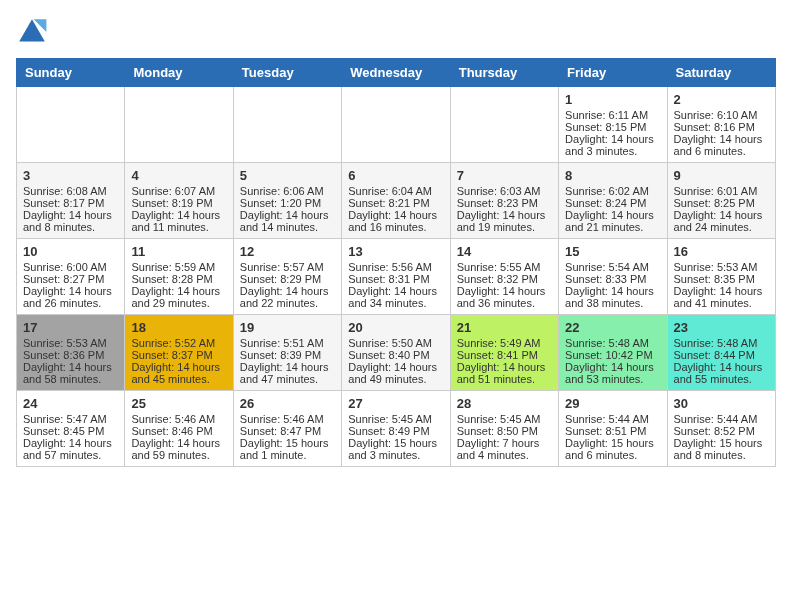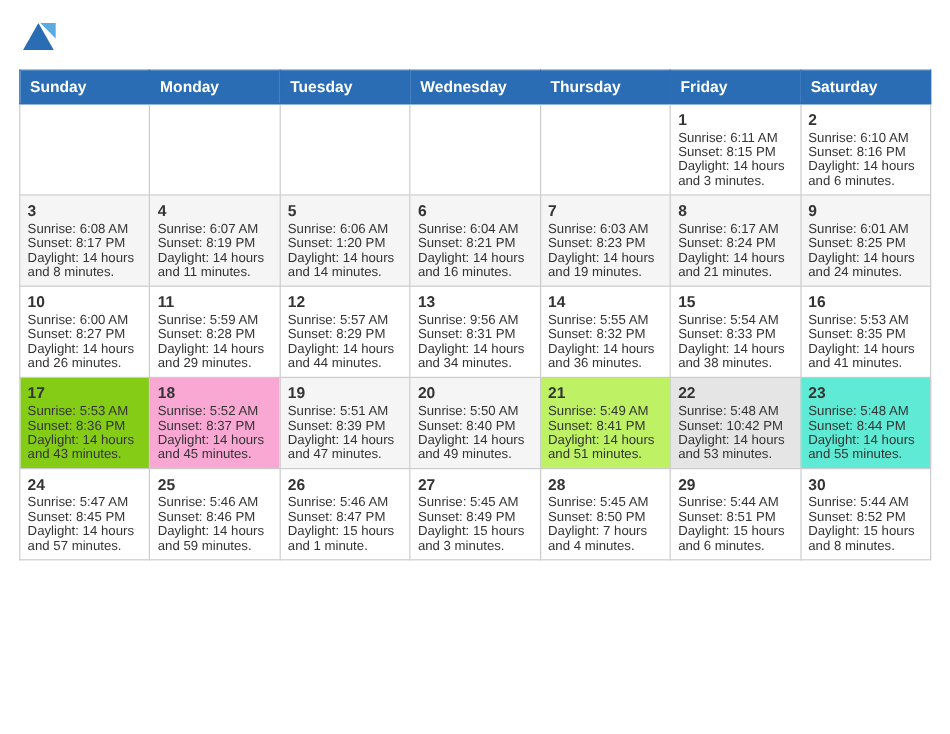--- a/index.html
+++ b/index.html
@@ -159,21 +159,21 @@
           <div>Daylight: 14 hours and 16 minutes.</div>
         </td>
         <td style="background: rgb(245, 245, 245);">
           <span class="day-number">7</span>
           <div>Sunrise: 6:03 AM</div>
           <div>Sunset: 8:23 PM</div>
           <div>Daylight: 14 hours and 19 minutes.</div>
         </td>
         <td style="background: rgb(245, 245, 245);">
           <span class="day-number">8</span>
-          <div>Sunrise: 6:17 AM</div>
+          <div>Sunrise: 6:02 AM</div>
           <div>Sunset: 8:24 PM</div>
           <div>Daylight: 14 hours and 21 minutes.</div>
         </td>
         <td style="background: rgb(245, 245, 245);">
           <span class="day-number">9</span>
           <div>Sunrise: 6:01 AM</div>
           <div>Sunset: 8:25 PM</div>
           <div>Daylight: 14 hours and 24 minutes.</div>
         </td>
       </tr>
@@ -187,25 +187,25 @@
         <td>
           <span class="day-number">11</span>
           <div>Sunrise: 5:59 AM</div>
           <div>Sunset: 8:28 PM</div>
           <div>Daylight: 14 hours and 29 minutes.</div>
         </td>
         <td>
           <span class="day-number">12</span>
           <div>Sunrise: 5:57 AM</div>
           <div>Sunset: 8:29 PM</div>
-          <div>Daylight: 14 hours and 44 minutes.</div>
+          <div>Daylight: 14 hours and 22 minutes.</div>
         </td>
         <td>
           <span class="day-number">13</span>
-          <div>Sunrise: 9:56 AM</div>
+          <div>Sunrise: 5:56 AM</div>
           <div>Sunset: 8:31 PM</div>
           <div>Daylight: 14 hours and 34 minutes.</div>
         </td>
         <td>
           <span class="day-number">14</span>
           <div>Sunrise: 5:55 AM</div>
           <div>Sunset: 8:32 PM</div>
           <div>Daylight: 14 hours and 36 minutes.</div>
         </td>
         <td>
@@ -215,27 +215,27 @@
           <div>Daylight: 14 hours and 38 minutes.</div>
         </td>
         <td>
           <span class="day-number">16</span>
           <div>Sunrise: 5:53 AM</div>
           <div>Sunset: 8:35 PM</div>
           <div>Daylight: 14 hours and 41 minutes.</div>
         </td>
       </tr>
       <tr>
-        <td style="background: #84cc16;">
+        <td style="background: #a3a3a3;">
           <span class="day-number">17</span>
           <div>Sunrise: 5:53 AM</div>
           <div>Sunset: 8:36 PM</div>
-          <div>Daylight: 14 hours and 43 minutes.</div>
-        </td>
-        <td style="background: #f9a8d4;">
+          <div>Daylight: 14 hours and 58 minutes.</div>
+        </td>
+        <td style="background: #eab308;">
           <span class="day-number">18</span>
           <div>Sunrise: 5:52 AM</div>
           <div>Sunset: 8:37 PM</div>
           <div>Daylight: 14 hours and 45 minutes.</div>
         </td>
         <td style="background: rgb(245, 245, 245); margin-left: 45px;">
           <span class="day-number">19</span>
           <div>Sunrise: 5:51 AM</div>
           <div>Sunset: 8:39 PM</div>
           <div>Daylight: 14 hours and 47 minutes.</div>
@@ -245,21 +245,21 @@
           <div>Sunrise: 5:50 AM</div>
           <div>Sunset: 8:40 PM</div>
           <div>Daylight: 14 hours and 49 minutes.</div>
         </td>
         <td style="background: #bef264;">
           <span class="day-number">21</span>
           <div>Sunrise: 5:49 AM</div>
           <div>Sunset: 8:41 PM</div>
           <div>Daylight: 14 hours and 51 minutes.</div>
         </td>
-        <td style="background: #e5e5e5;">
+        <td style="background: #86efac;">
           <span class="day-number">22</span>
           <div>Sunrise: 5:48 AM</div>
           <div>Sunset: 10:42 PM</div>
           <div>Daylight: 14 hours and 53 minutes.</div>
         </td>
         <td style="background: #5eead4;">
           <span class="day-number">23</span>
           <div>Sunrise: 5:48 AM</div>
           <div>Sunset: 8:44 PM</div>
           <div>Daylight: 14 hours and 55 minutes.</div>

